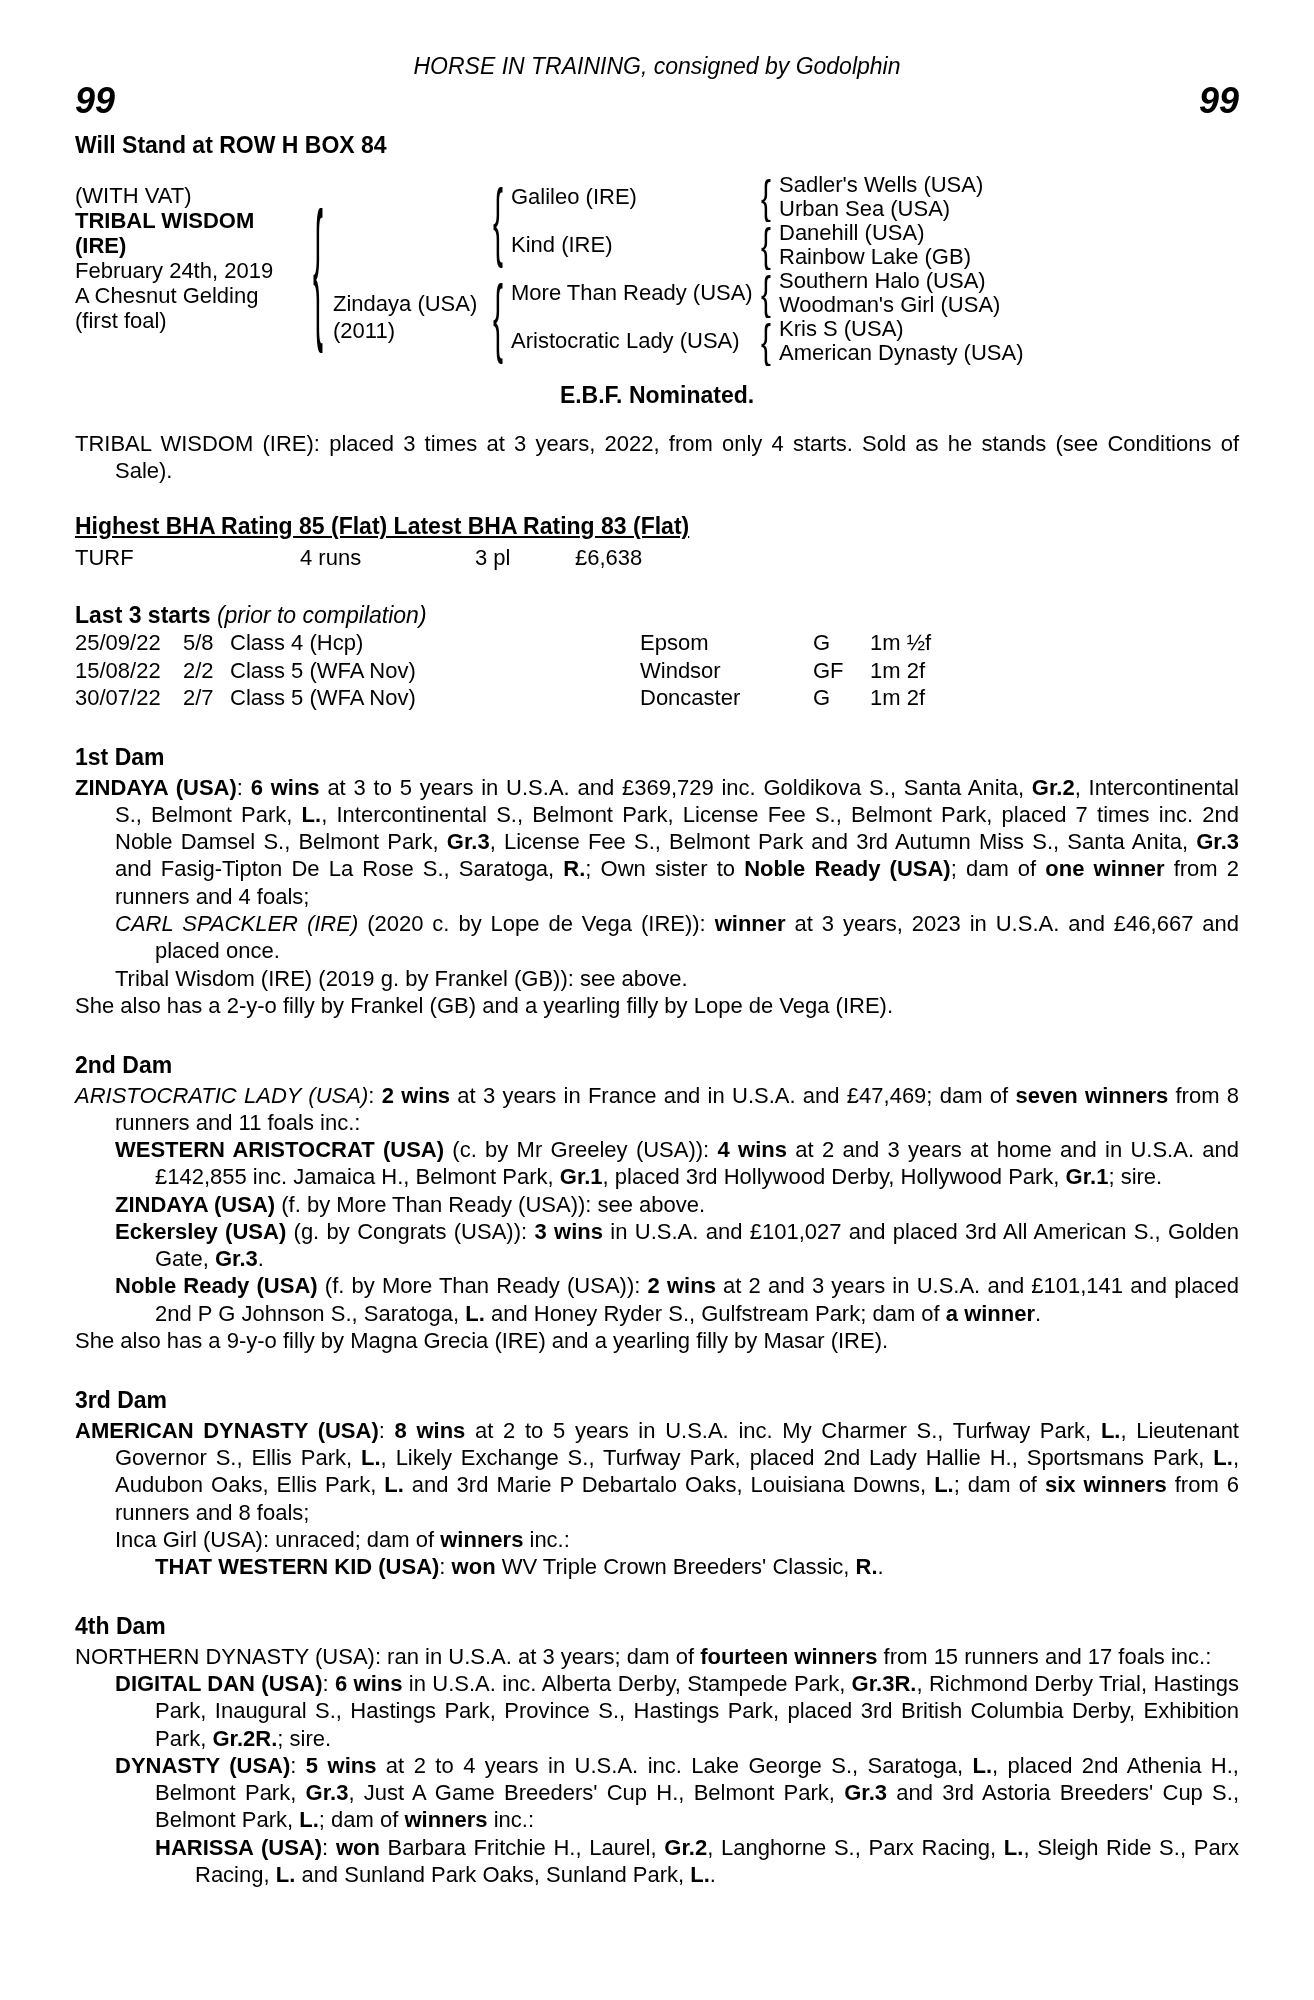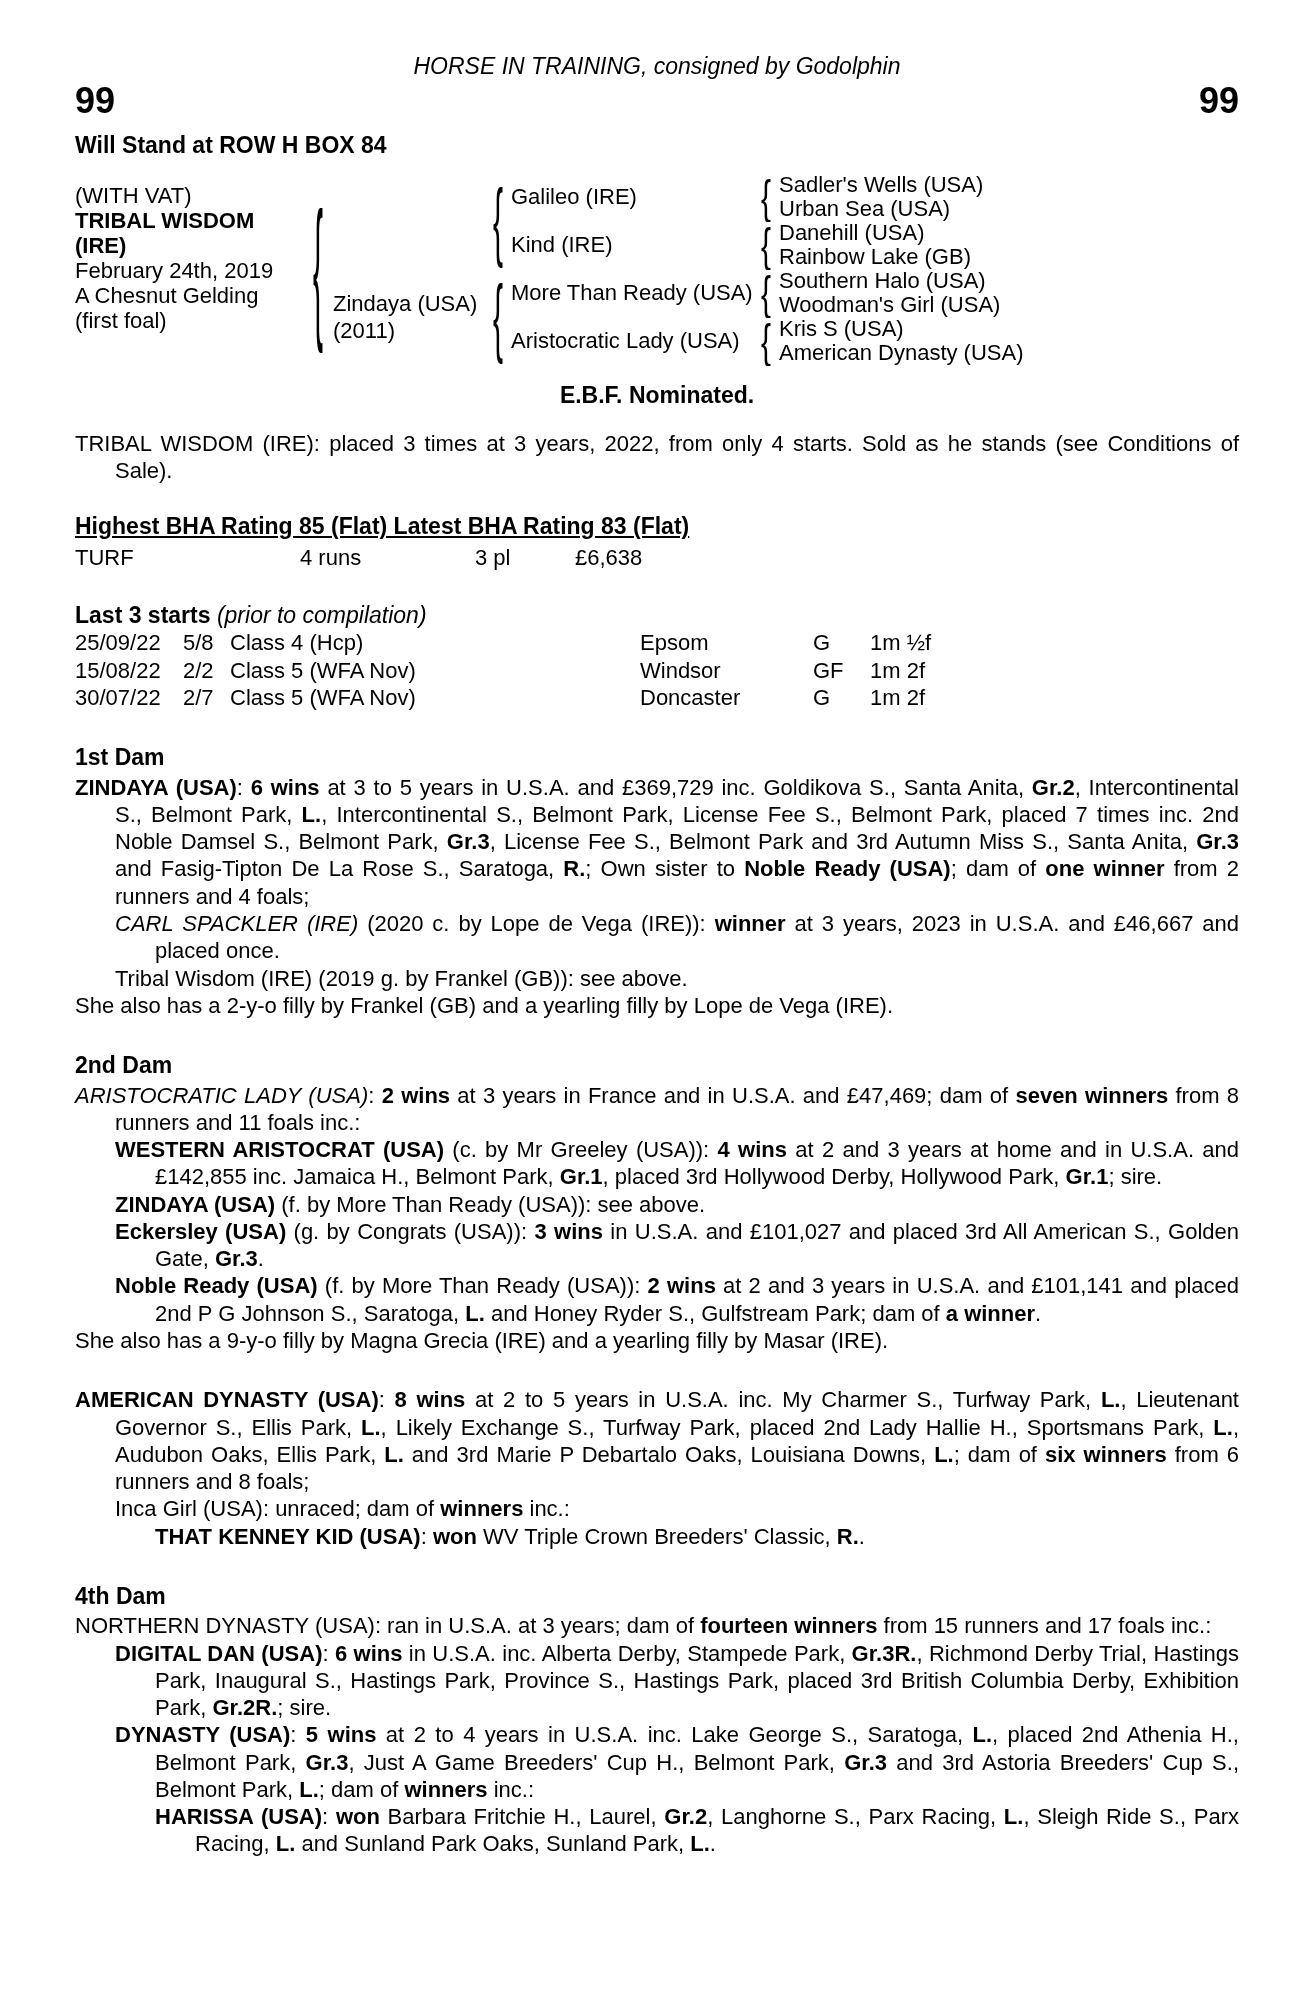--- a/index.html
+++ b/index.html
@@ -10,21 +10,21 @@
     font-family:"Liberation Sans", sans-serif;
     font-size:22px; line-height:1.24;
     position:relative; overflow:hidden;
   }
   .page { padding:52px 75px 0 75px; }
   .bold { font-weight:bold; }
   .italic { font-style:italic; }
 
   .header-title { text-align:center; font-style:italic; font-size:23px; }
   .lot-row { display:flex; justify-content:space-between; align-items:flex-start; margin-top:2px; }
-  .lot { font-size:36px; font-weight:bold; line-height:1; }
+  .lot { font-size:36px; font-weight:bold; line-height:1;font-style:italic; }
 
   .stand-note { font-weight:bold; font-size:23px; margin-top:12px; }
 
   
   .pedigree {
     margin-top:14px;
     display:grid;
     grid-template-columns:228px 30px 152px 26px 242px 26px 1fr;
     grid-template-rows:repeat(8, 24px);
   }
@@ -207,24 +207,25 @@
         <p class="para indent-0"><span class="italic">ARISTOCRATIC LADY (USA)</span><span>: </span><span class="bold">2 wins</span><span> at 3 years in France and in U.S.A. and £47,469; dam of </span><span class="bold">seven winners</span><span> from 8 runners and 11 foals inc.:</span></p>
         <p class="para indent-1"><span class="bold">WESTERN ARISTOCRAT (USA)</span><span> (c. by Mr Greeley (USA)): </span><span class="bold">4 wins</span><span> at 2 and 3 years at home and in U.S.A. and £142,855 inc. Jamaica H., Belmont Park, </span><span class="bold">Gr.1</span><span>, placed 3rd Hollywood Derby, Hollywood Park, </span><span class="bold">Gr.1</span><span>; sire.</span></p>
         <p class="para indent-1"><span class="bold">ZINDAYA (USA)</span><span> (f. by More Than Ready (USA)): see above.</span></p>
         <p class="para indent-1"><span class="bold">Eckersley (USA)</span><span> (g. by Congrats (USA)): </span><span class="bold">3 wins</span><span> in U.S.A. and £101,027 and placed 3rd All American S., Golden Gate, </span><span class="bold">Gr.3</span><span>.</span></p>
         <p class="para indent-1"><span class="bold">Noble Ready (USA)</span><span> (f. by More Than Ready (USA)): </span><span class="bold">2 wins</span><span> at 2 and 3 years in U.S.A. and £101,141 and placed 2nd P G Johnson S., Saratoga, </span><span class="bold">L.</span><span> and Honey Ryder S., Gulfstream Park; dam of </span><span class="bold">a winner</span><span>.</span></p>
         <p class="para indent-0"><span>She also has a 9-y-o filly by Magna Grecia (IRE) and a yearling filly by Masar (IRE).</span></p>
       </div>
   </div>
 
   <div class="dam-section">
+    <div class="dam-heading">3rd Dam</div>
     <div>
         <p class="para indent-0"><span class="bold">AMERICAN DYNASTY (USA)</span><span>: </span><span class="bold">8 wins</span><span> at 2 to 5 years in U.S.A. inc. My Charmer S., Turfway Park, </span><span class="bold">L.</span><span>, Lieutenant Governor S., Ellis Park, </span><span class="bold">L.</span><span>, Likely Exchange S., Turfway Park, placed 2nd Lady Hallie H., Sportsmans Park, </span><span class="bold">L.</span><span>, Audubon Oaks, Ellis Park, </span><span class="bold">L.</span><span> and 3rd Marie P Debartalo Oaks, Louisiana Downs, </span><span class="bold">L.</span><span>; dam of </span><span class="bold">six winners</span><span> from 6 runners and 8 foals;</span></p>
         <p class="para indent-1"><span>Inca Girl (USA): unraced; dam of </span><span class="bold">winners</span><span> inc.:</span></p>
-        <p class="para indent-2"><span class="bold">THAT KENNEY KID (USA)</span><span>: </span><span class="bold">won</span><span> WV Triple Crown Breeders' Classic, </span><span class="bold">R.</span><span>.</span></p>
+        <p class="para indent-2"><span class="bold">THAT WESTERN KID (USA)</span><span>: </span><span class="bold">won</span><span> WV Triple Crown Breeders' Classic, </span><span class="bold">R.</span><span>.</span></p>
       </div>
   </div>
 
   <div class="dam-section">
     <div class="dam-heading">4th Dam</div>
     <div>
         <p class="para indent-0"><span>NORTHERN DYNASTY (USA): ran in U.S.A. at 3 years; dam of </span><span class="bold">fourteen winners</span><span> from 15 runners and 17 foals inc.:</span></p>
         <p class="para indent-1"><span class="bold">DIGITAL DAN (USA)</span><span>: </span><span class="bold">6 wins</span><span> in U.S.A. inc. Alberta Derby, Stampede Park, </span><span class="bold">Gr.3R.</span><span>, Richmond Derby Trial, Hastings Park, Inaugural S., Hastings Park, Province S., Hastings Park, placed 3rd British Columbia Derby, Exhibition Park, </span><span class="bold">Gr.2R.</span><span>; sire.</span></p>
         <p class="para indent-1"><span class="bold">DYNASTY (USA)</span><span>: </span><span class="bold">5 wins</span><span> at 2 to 4 years in U.S.A. inc. Lake George S., Saratoga, </span><span class="bold">L.</span><span>, placed 2nd Athenia H., Belmont Park, </span><span class="bold">Gr.3</span><span>, Just A Game Breeders' Cup H., Belmont Park, </span><span class="bold">Gr.3</span><span> and 3rd Astoria Breeders' Cup S., Belmont Park, </span><span class="bold">L.</span><span>; dam of </span><span class="bold">winners</span><span> inc.:</span></p>
         <p class="para indent-2"><span class="bold">HARISSA (USA)</span><span>: </span><span class="bold">won</span><span> Barbara Fritchie H., Laurel, </span><span class="bold">Gr.2</span><span>, Langhorne S., Parx Racing, </span><span class="bold">L.</span><span>, Sleigh Ride S., Parx Racing, </span><span class="bold">L.</span><span> and Sunland Park Oaks, Sunland Park, </span><span class="bold">L.</span><span>.</span></p>

